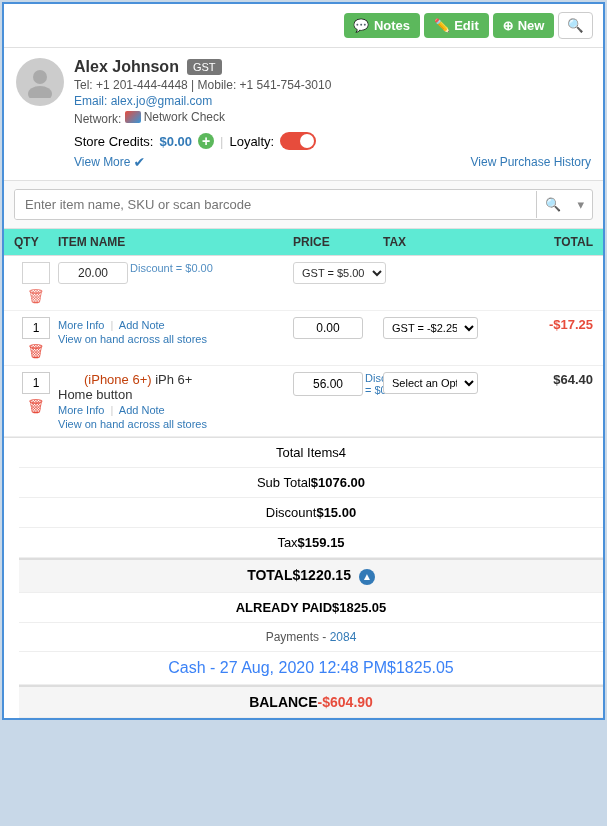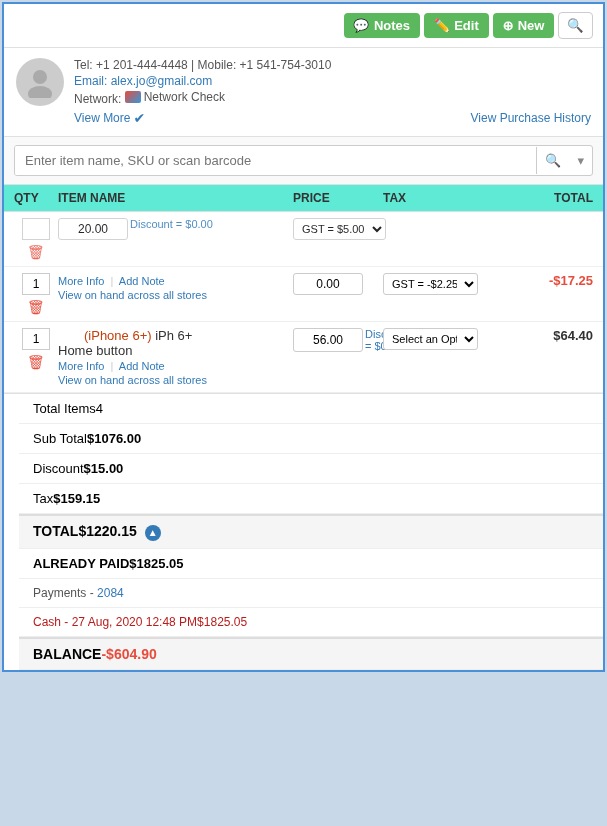--- a/index.html
+++ b/index.html
@@ -259,21 +259,21 @@
       font-size: 11px;
       width: 95px;
       background: #fff;
     }
     .item-total { font-size: 13px; font-weight: bold; color: #333; text-align: right; }
     .item-total-neg { color: #e74c3c; }
     
     .totals-section { padding: 0; }
     .totals-row {
       display: flex;
-      justify-content: flex-start;
+      justify-content: center;
       padding: 7px 14px;
       border-bottom: 1px solid #eee;
       font-size: 13px;
       margin-left: 15px;
     }
     .totals-row.bold { font-weight: bold; }
     .totals-row.total-row {
       background: #f5f5f5;
       font-weight: bold;
       font-size: 14px;
@@ -281,21 +281,21 @@
     }
     .totals-row.balance-row {
       background: #f5f5f5;
       font-weight: bold;
       font-size: 14px;
       border-top: 2px solid #ddd;
     }
     .total-amount { font-weight: bold; }
     .payments-label { font-size: 12px; color: #555; }
     .payments-link { color: #337ab7; cursor: pointer; }
-    .payment-detail { font-size: 12px; color: #b91c1c; }
+    .payment-detail { font-size: 16px; color: #3b82f6; }
     .total-icon {
       display: inline-block;
       width: 16px;
       height: 16px;
       background: #337ab7;
       border-radius: 50%;
       color: #fff;
       font-size: 10px;
       text-align: center;
       line-height: 16px;
@@ -328,32 +328,44 @@
   </div>
 
   <div class="customer-section">
     <div class="avatar">
       <svg viewBox="0 0 32 32">
         <circle cx="16" cy="11" r="7" fill="#aaa"></circle>
         <ellipse cx="16" cy="28" rx="12" ry="8" fill="#aaa"></ellipse>
       </svg>
     </div>
     <div class="customer-info">
+      <div class="customer-name-row">
+        <span class="customer-name">Alex Johnson</span>
+        <span class="badge-gst">GST</span>
+      </div>
       <div class="customer-tel">
         <span>Tel: +1 201-444-4448</span> | <span>Mobile: +1 541-754-3010</span>
       </div>
       <div class="customer-email">
         Email: <a style="color:#337ab7;">alex.jo@gmail.com</a>
       </div>
       <div class="customer-network">
         <span>Network:</span>
         <span style="display:inline-flex;align-items:center;gap:3px;">
           <span style="display:inline-block;width:16px;height:12px;background:linear-gradient(135deg,#e74c3c,#3498db);border-radius:2px;"></span>
           <span>Network Check</span>
         </span>
+      </div>
+      <div class="credits-row">
+        <span>Store Credits:</span>
+        <span class="credits-amount">$0.00</span>
+        <span class="add-credits-icon">+</span>
+        <span class="divider-pipe">|</span>
+        <span>Loyalty:</span>
+        <span class="loyalty-toggle"></span>
       </div>
       <div class="links-row">
         <a class="link-blue">
           <span>View More</span>
           <span class="check-icon">✔</span>
         </a>
         <a class="link-blue">
           <span>View Purchase History</span>
         </a>
       </div>

